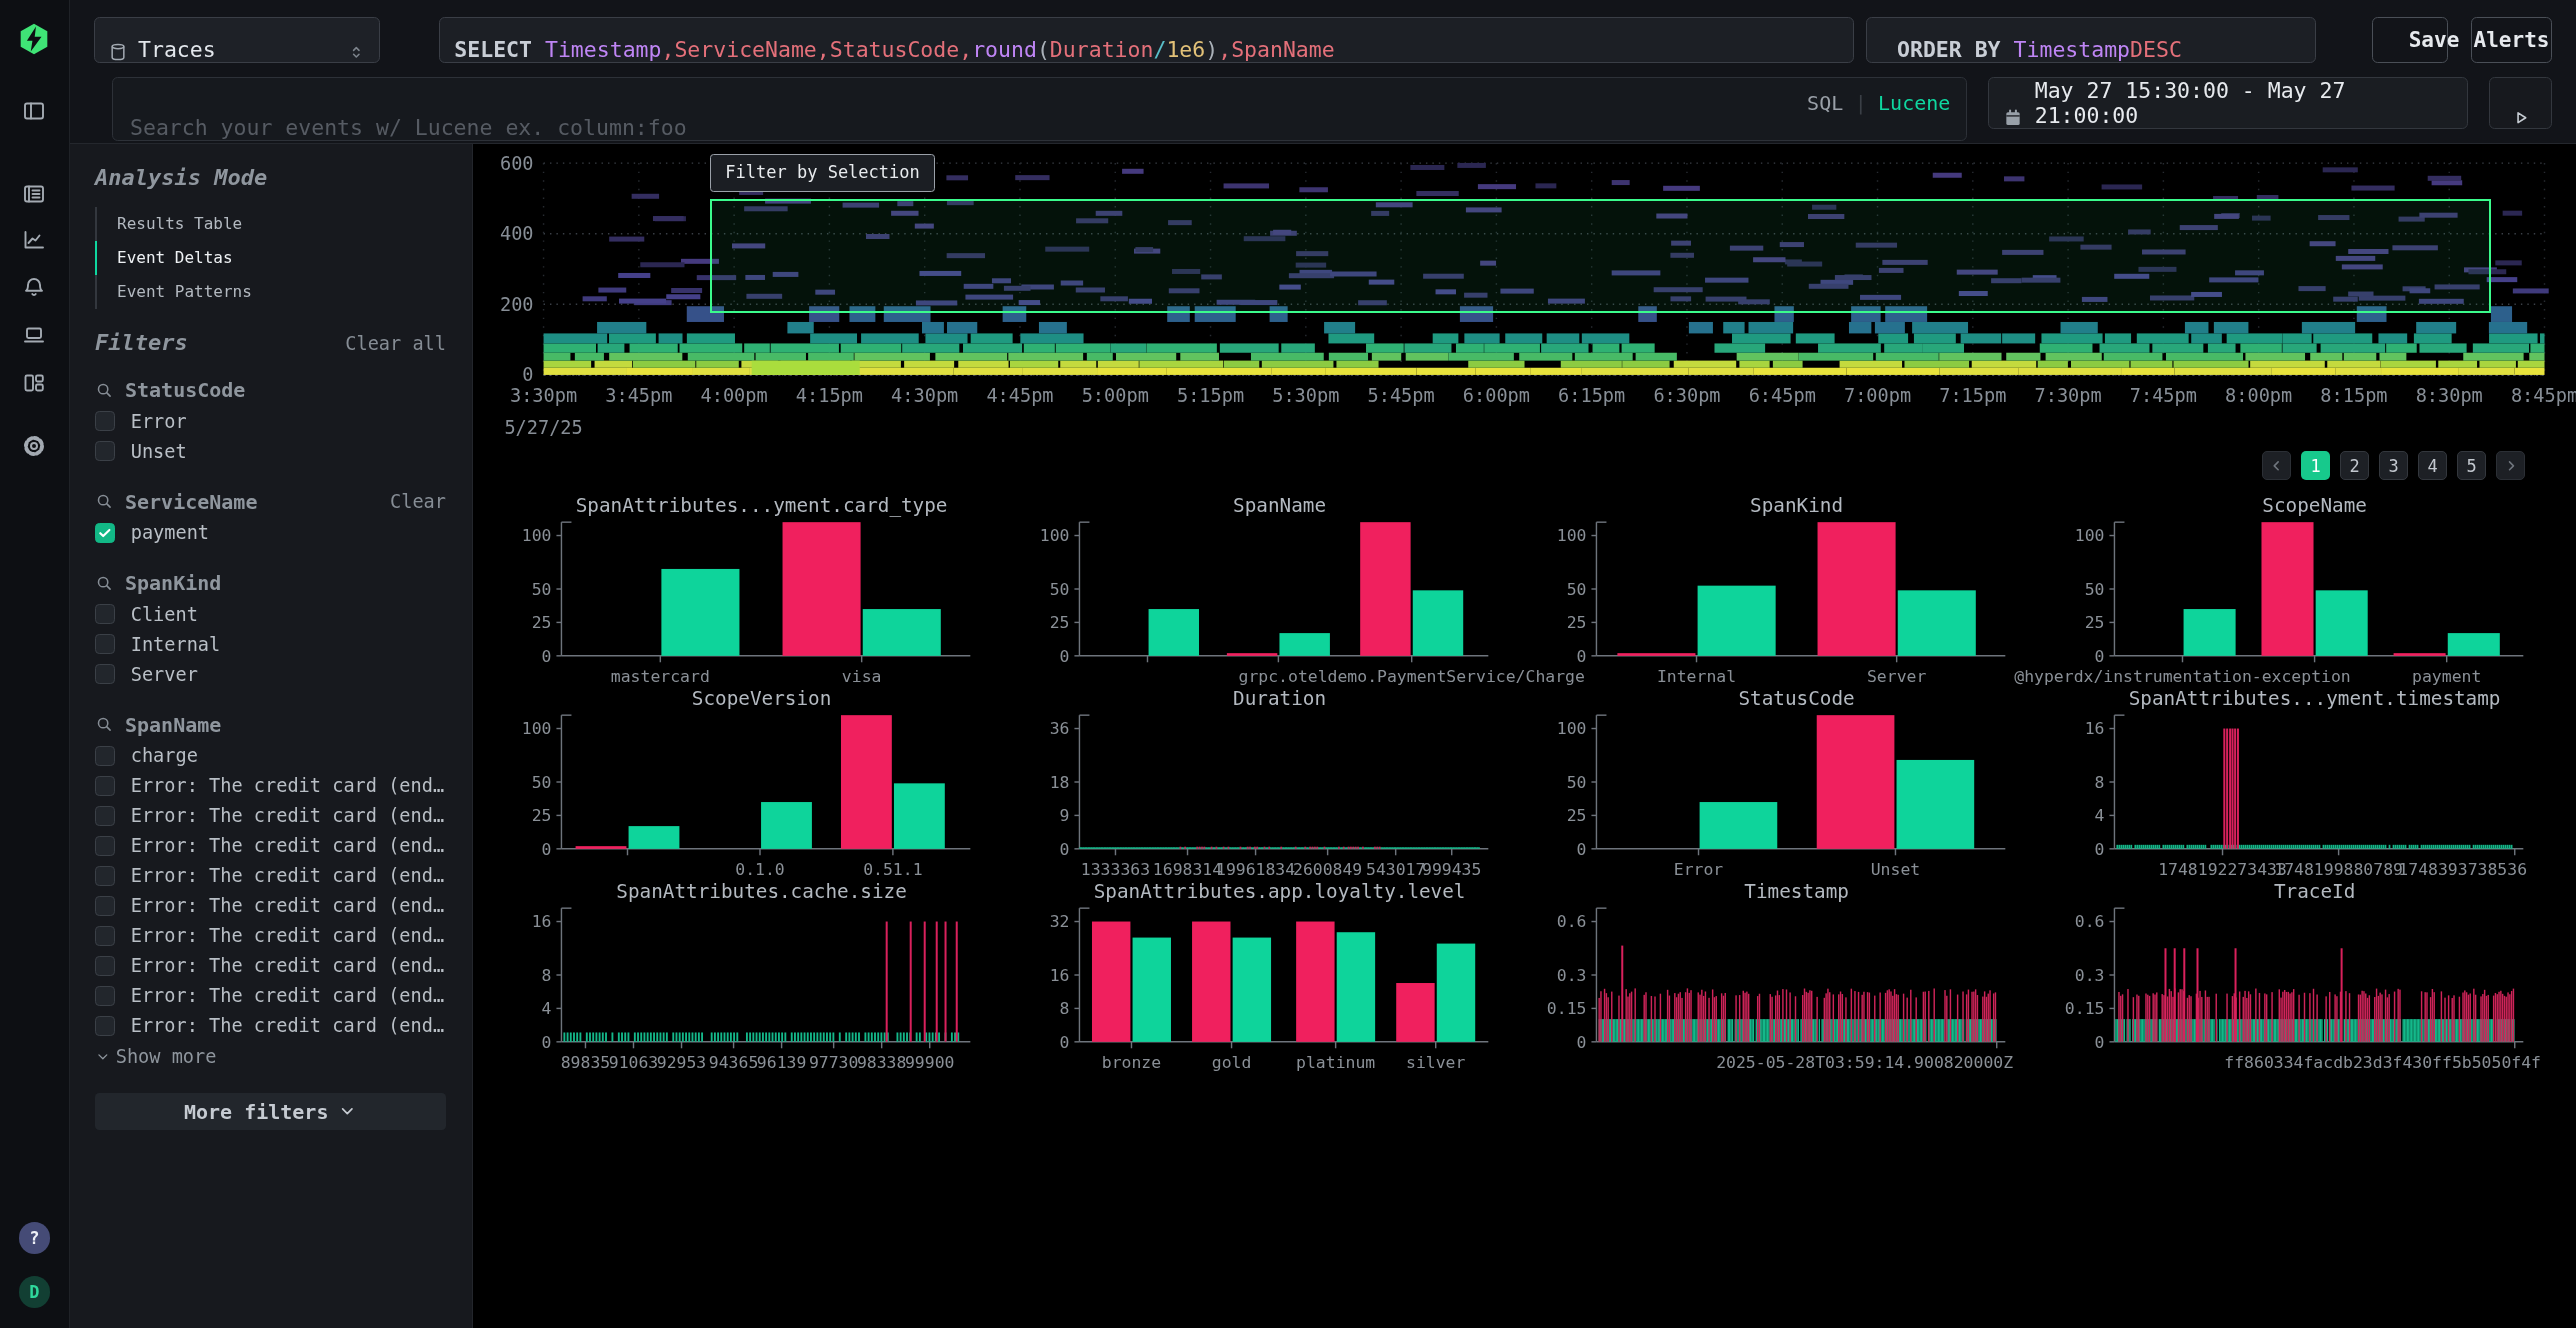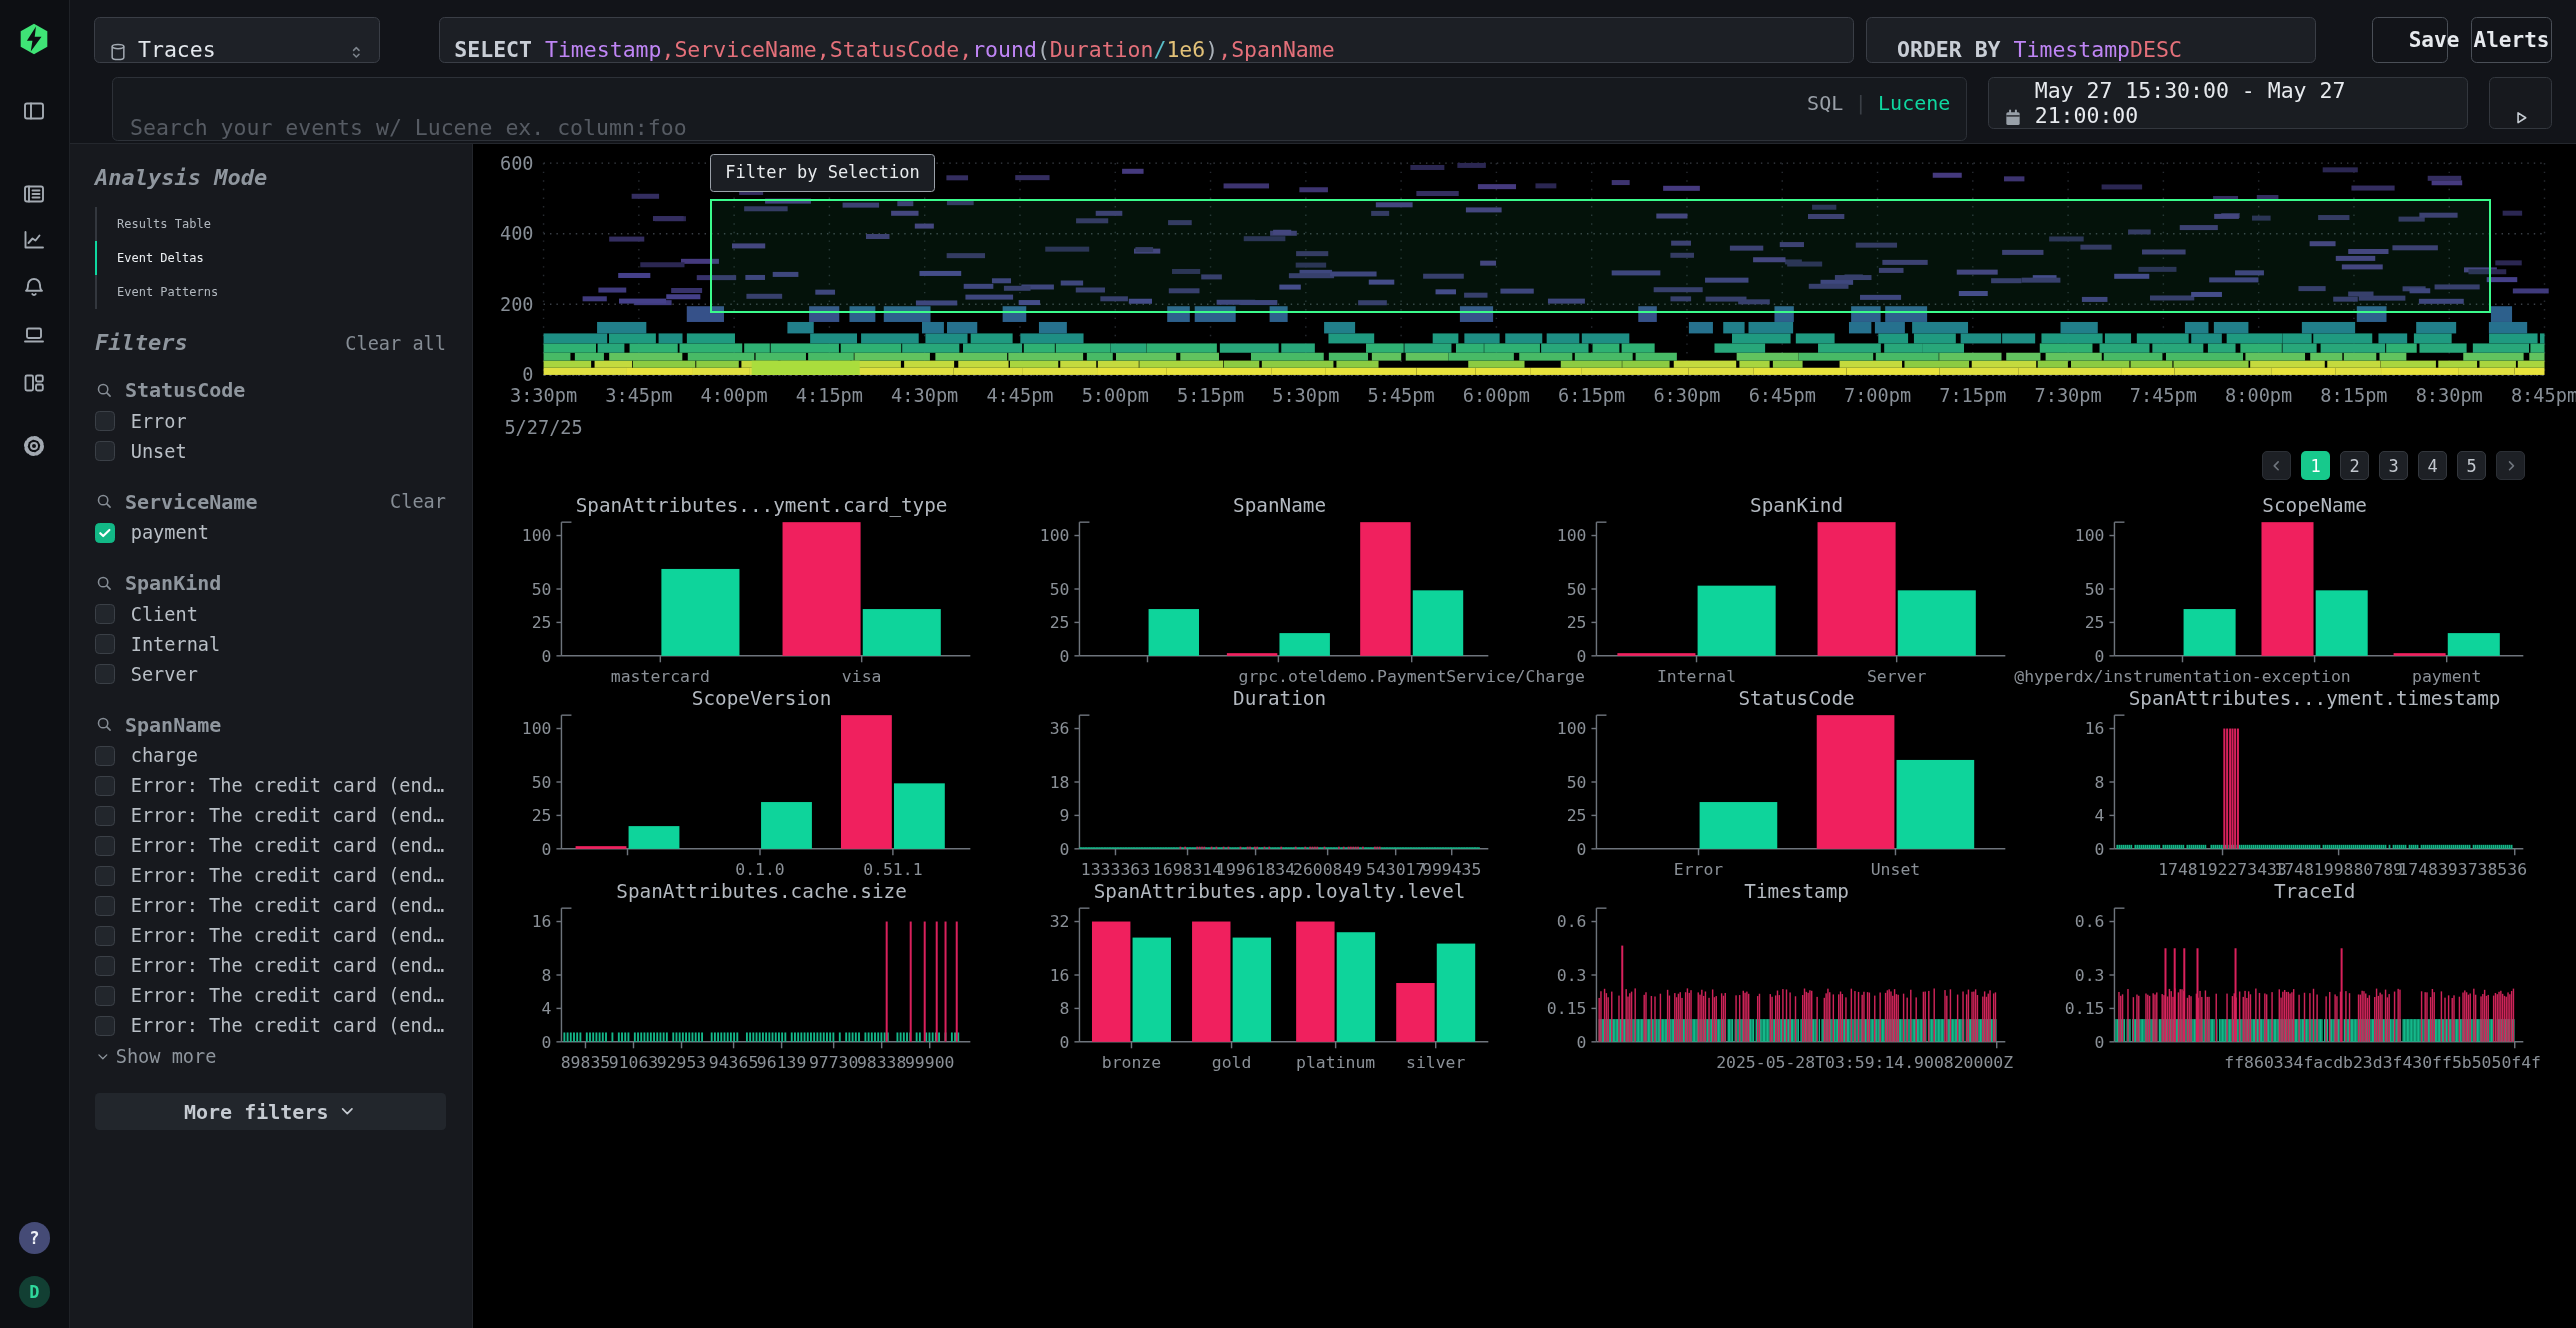--- a/index.html
+++ b/index.html
@@ -31,21 +31,21 @@
   #lang-toggle .sep{color:#3a3f46;}
   #lang-toggle .lucene{color:#0fd7a0;cursor:pointer;}
   #date-range{left:1919px;top:77px;width:480px;height:52px;background:#1a1d22;border:0.7px solid #33373e;padding:0 14.3px;gap:11.4px;cursor:pointer;}
   #date-range .txt{font-size:21.5px;color:#e7eaee;}
   #play-btn{left:2420px;top:77px;width:63px;height:52px;background:#17191e;border:0.7px solid #33373e;justify-content:center;cursor:pointer;}
   
   #panel{position:absolute;left:69px;top:143px;width:404px;bottom:0;background:#17191e;border-right:0.7px solid #23262c;box-sizing:border-box;z-index:4;}
   .panel-inner{padding:21.5px 26px 0 26px;}
   .section-label{font-size:22px;font-weight:bold;color:#8f969e;font-style:italic;}
   #analysis-modes{margin-top:17px;margin-bottom:7.2px;}
-  .mode-item{height:34px;line-height:34px;font-size:12px;color:#b3b9c0;padding-left:20px;border-left:2.9px solid #33373e;cursor:pointer;white-space:nowrap;}
+  .mode-item{height:34px;line-height:34px;font-size:16px;color:#b3b9c0;padding-left:20px;border-left:2.9px solid #33373e;cursor:pointer;white-space:nowrap;}
   .mode-item.active{border-left-color:#0fd7a0;color:#eef1f4;}
   .filters-head{display:flex;align-items:baseline;justify-content:space-between;margin-top:21px;}
   .link{font-size:18.6px;color:#868d95;cursor:pointer;}
   .fgroup{margin-top:20px;}
   .fgroup-head{display:flex;align-items:center;gap:11.4px;height:31.5px;}
   .fgroup-name{font-size:20px;font-weight:bold;color:#8f969e;}
   .fgroup-head .link{margin-left:auto;}
   .opt-row{display:flex;align-items:center;gap:15.7px;height:30px;cursor:pointer;}
   .cb{width:20px;height:20px;border-radius:4.3px;background:#22262c;border:1.1px solid #3b4047;box-sizing:border-box;flex:0 0 auto;display:flex;align-items:center;justify-content:center;}
   .cb.checked{background:#12b886;border-color:#12b886;}

